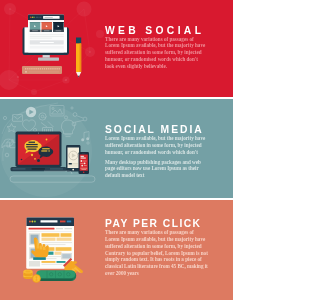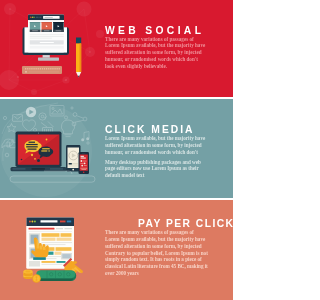--- a/index.html
+++ b/index.html
@@ -15,21 +15,21 @@
   .head{font-weight:bold;color:#fff;letter-spacing:3.35px;font-size:10.3px;line-height:10px;white-space:nowrap;
         font-family:"Liberation Sans",sans-serif;}
   .body{font-size:5.1px;line-height:6.85px;font-weight:bold;
         font-family:"Liberation Serif",serif;}
   #b1 .head{position:absolute;left:0;top:25.8px;}
   #b1 .body{position:absolute;left:0;top:35.5px;width:103px;color:#f0919a;}
   #b2 .head{position:absolute;left:0;top:25.5px;letter-spacing:2.0px;}
   #b2 .body{position:absolute;left:0;width:103px;color:#d7e4e4;}
   #b2 .body.p1{top:36px;}
   #b2 .body.p2{top:59.5px;}
-  #b3 .head{position:absolute;left:0;top:18.5px;letter-spacing:1.45px;margin-left:33px;}
+  #b3 .head{position:absolute;left:0;top:18.5px;letter-spacing:1.45px;}
   #b3 .body{position:absolute;left:0;width:103px;color:#f8d2c5;}
   #b3 .body.p1{top:29px;}
   #b3 .body.p2{top:49.5px;}
 </style>
 </head>
 <body>
 
 <div class="page">
 
   <div class="banner" id="b1">
@@ -283,21 +283,21 @@
           </g>
         </g>
 
         <g stroke="#ffffff" stroke-width="0.6" fill="none" opacity="0.35">
           <rect x="10" y="77" width="85" height="6.2" rx="3.1"></rect>
           <path d="M44 72 h25 a3 3 0 0 1 3 3 v0"></path>
         </g>
       </svg>
     </div>
     <div class="txt">
-      <div class="head">CLICK MEDIA</div>
+      <div class="head">SOCIAL MEDIA</div>
       <div class="body p1">Lorem Ipsum available, but the majority have suffered alteration in some form, by injected humour, or randomised words which don't</div>
       <div class="body p2">Many desktop publishing packages and web page editors now use Lorem Ipsum as their default model text</div>
     </div>
   </div>
 
   <div class="banner" id="b3">
     <div class="art">
       <svg viewBox="0 0 104 100" width="104" height="100">
 
         <g>

